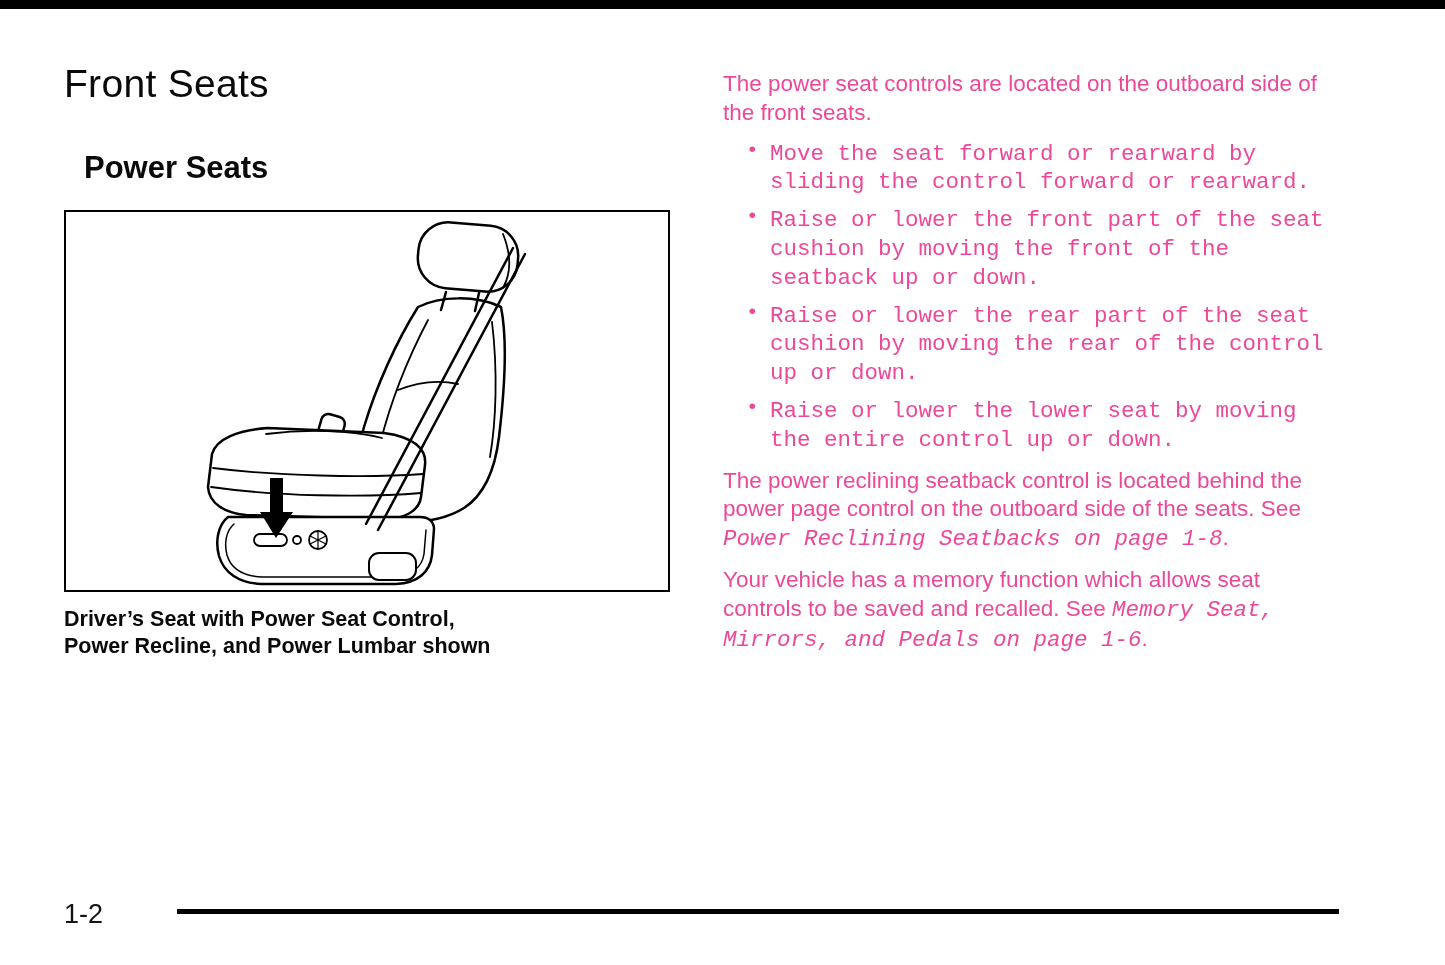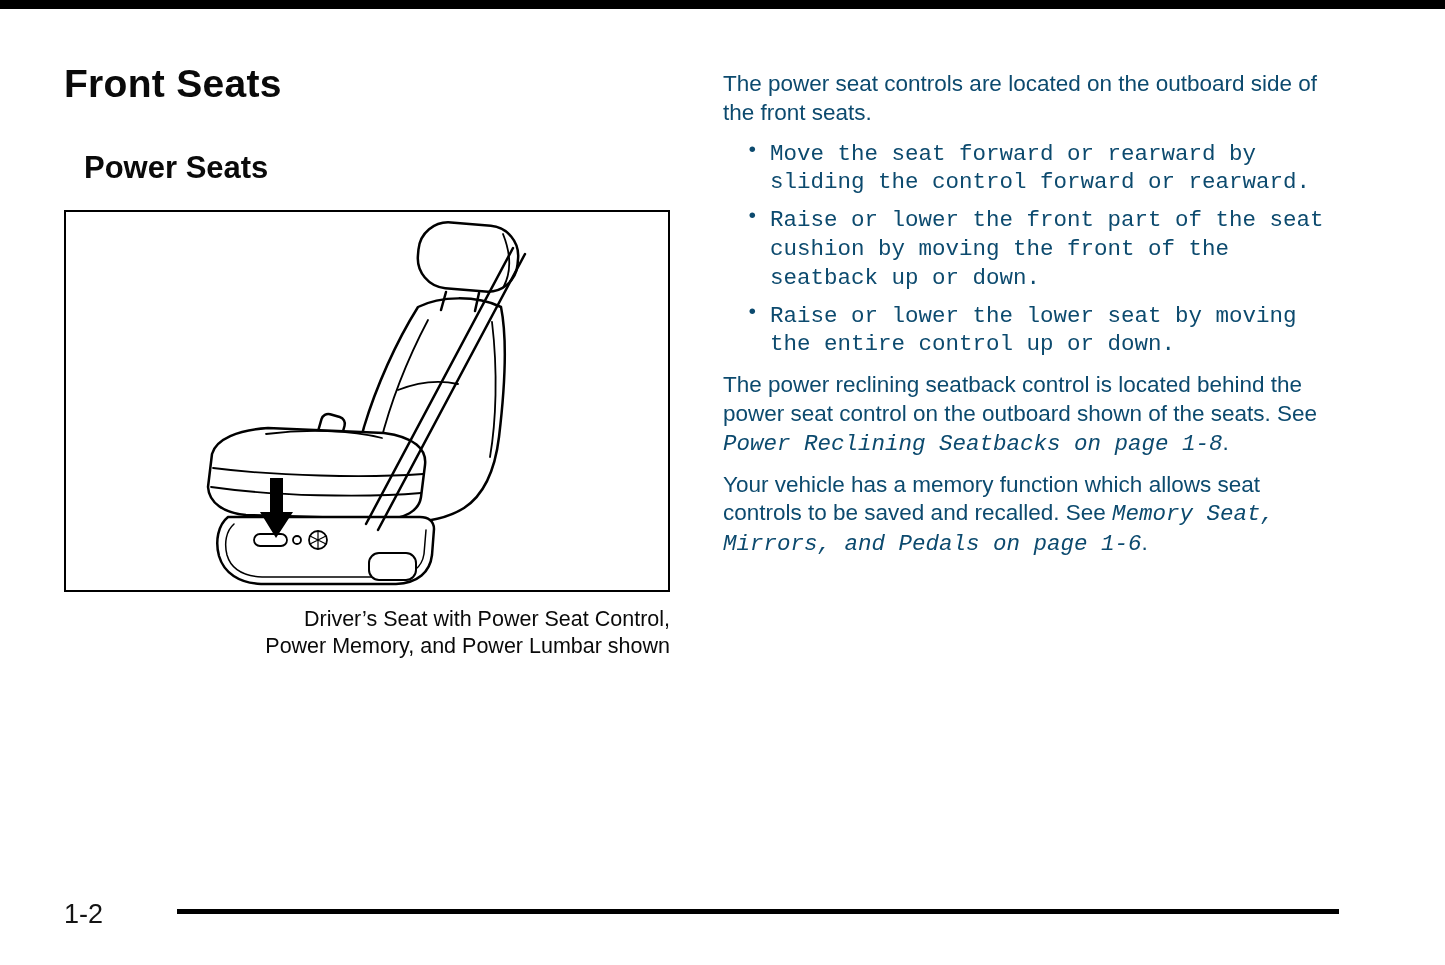--- a/index.html
+++ b/index.html
@@ -4,32 +4,32 @@
 <style>
   * { margin:0; padding:0; box-sizing:border-box; }
   html,body { background:#ffffff; }
   body {
     width:1445px; height:965px; position:relative; overflow:hidden;
     font-family:"Liberation Sans", sans-serif; color:#111111;
   }
   .top-bar { position:absolute; left:0; top:0; width:1445px; height:9px; background:#000; }
 
   .left-col { position:absolute; left:64px; top:62px; width:606px; }
-  .page-title { font-size:39px; font-weight:bold; letter-spacing:0.3px; color:#0a0a0a; }
+  .page-title { font-size:39px; font-weight:normal; letter-spacing:0.3px; color:#0a0a0a; }
   .section-title { font-size:31px; font-weight:bold; margin-top:44px; color:#0a0a0a;margin-left:20px; }
   .figure-box {
     margin-top:24px; width:606px; height:382px;
     border:2px solid #000; background:#fff;
   }
   .figure-box svg { width:100%; height:100%; display:block; }
-  .caption { margin-top:14px; text-align:right; font-weight:normal; font-size:21.5px; line-height:1.26; color:#0a0a0a; }
+  .caption { margin-top:14px; text-align:left; font-weight:bold; font-size:21.5px; line-height:1.26; color:#0a0a0a; }
 
   .right-col {
     position:absolute; left:723px; top:70px; width:618px;
-    font-size:22.5px; line-height:1.28; color:#0c4a6e;
+    font-size:22.5px; line-height:1.28; color:#ec4899;
   }
   .right-col p { margin-bottom:12px; }
   ul.bullets { list-style:none; margin:4px 0 12px 18px;font-family:Liberation Mono, monospace; }
   ul.bullets li { position:relative; padding-left:29px; margin-bottom:9px; }
   ul.bullets li::before { content:"\2022"; position:absolute; left:5px; top:-2px; font-size:21px; }
   em { font-style:italic;font-family:Liberation Mono, monospace; }
 
   .footer-page { position:absolute; left:64px; top:899px; font-size:27px; color:#141414; }
   .footer-rule { position:absolute; left:177px; top:909px; width:1162px; height:5px; background:#000; }
 </style>
@@ -80,32 +80,33 @@
       </g>
 
       <g fill="#000" stroke="none">
         <path d="M204,266 L217,266 L217,300 L227,300 L210,326 L194,300 L204,300 Z"></path>
       </g>
     </svg>
   </div>
 
   <div class="caption">
     <div>Driver’s Seat with Power Seat Control,</div>
-    <div>Power Memory, and Power Lumbar shown</div>
+    <div>Power Recline, and Power Lumbar shown</div>
   </div>
 </div>
 
 <div class="right-col">
   <p>The power seat controls are located on the outboard side of the front seats.</p>
 
   <ul class="bullets">
     <li>Move the seat forward or rearward by sliding the control forward or rearward.</li>
     <li>Raise or lower the front part of the seat cushion by moving the front of the seatback up or down.</li>
+    <li>Raise or lower the rear part of the seat cushion by moving the rear of the control up or down.</li>
     <li>Raise or lower the lower seat by moving the entire control up or down.</li>
   </ul>
 
-  <p><span>The power reclining seatback control is located behind the power seat control on the outboard shown of the seats. See </span><em>Power Reclining Seatbacks on page 1-8</em><span>.</span></p>
+  <p><span>The power reclining seatback control is located behind the power page control on the outboard side of the seats. See </span><em>Power Reclining Seatbacks on page 1-8</em><span>.</span></p>
 
   <p><span>Your vehicle has a memory function which allows seat controls to be saved and recalled. See </span><em>Memory Seat, Mirrors, and Pedals on page 1-6</em><span>.</span></p>
 </div>
 
 <div class="footer-page">1-2</div>
 <div class="footer-rule"></div>
 
 </body></html>

